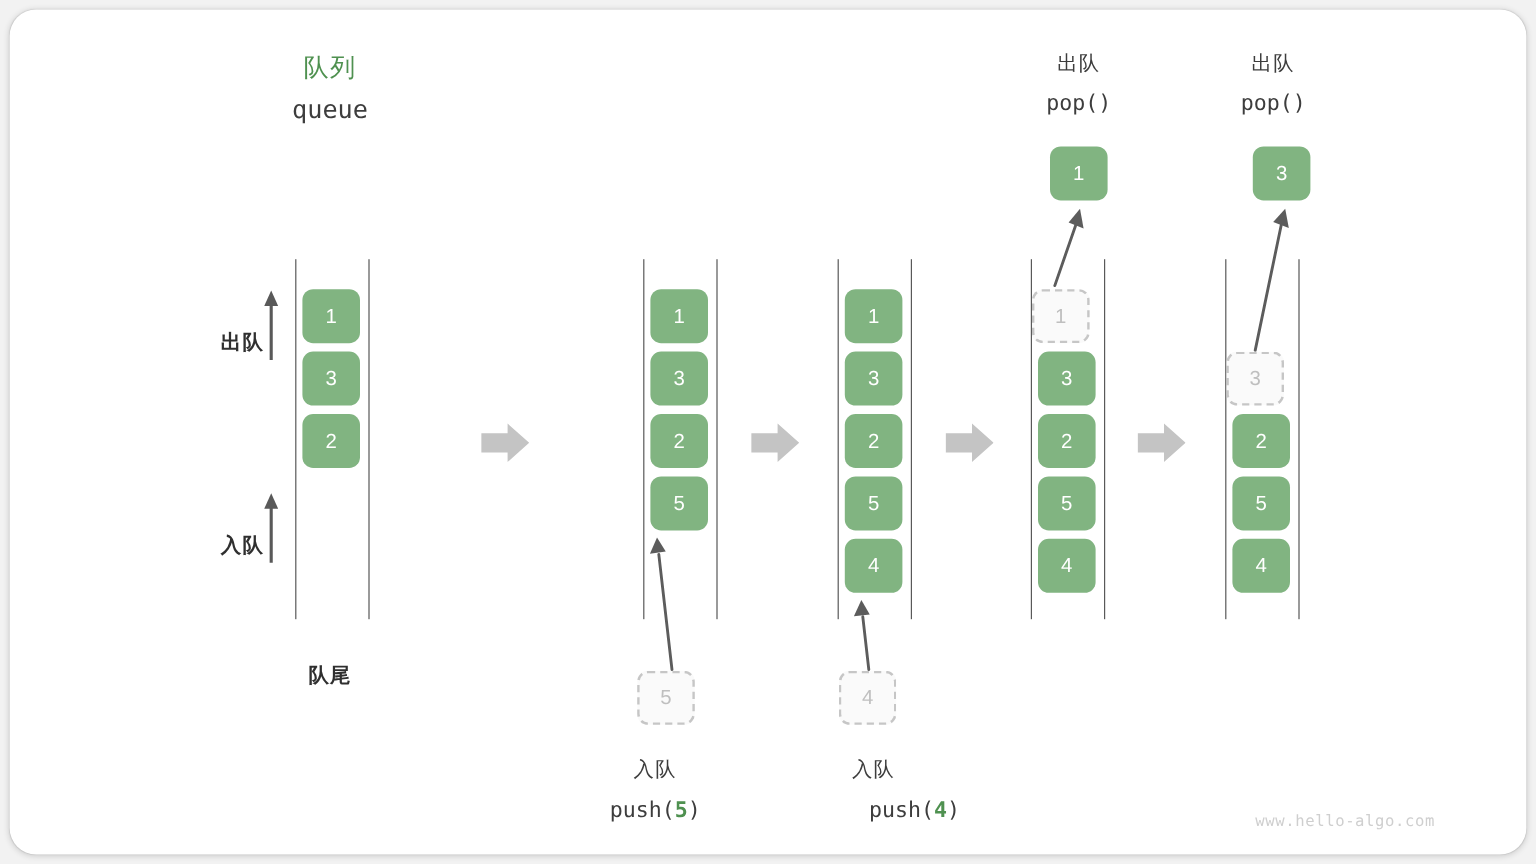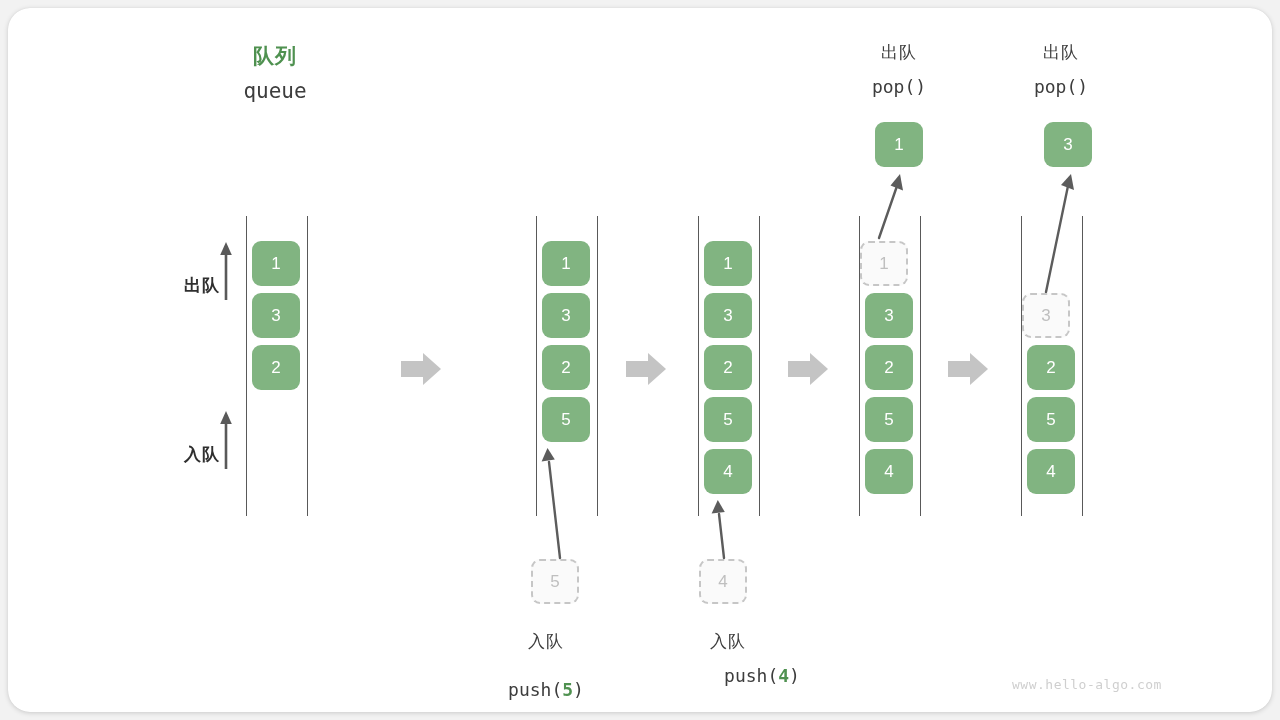--- a/index.html
+++ b/index.html
@@ -29,21 +29,21 @@
     border-radius: 22px;
     box-shadow: 0 1px 5px rgba(0,0,0,0.16), 0 0 1px rgba(0,0,0,0.10);
   }
 
   
   .abs { position: absolute; }
 
   
   .title-cn {
     font-size: 21px;
-    font-weight: bold;
+    font-weight: normal;
     color: #4f9150;
     text-align: center;
     white-space: nowrap;
     letter-spacing: 1px;
   }
   .title-en {
     font-family: "DejaVu Sans Mono", "Liberation Mono", monospace;
     font-size: 21px;
     color: #3d3d3d;
     text-align: center;
@@ -119,20 +119,21 @@
 </style>
 </head>
 <body>
 
 <div id="canvas">
   <div class="card">
 
     <div class="abs title-cn" style="left:186px; top:34px; width:162px;">队列</div>
     <div class="abs title-en" style="left:186px; top:71px; width:162px;">queue</div>
 
+    <div class="abs label-cn" style="left:186px; top:543px; width:162px;">队尾</div>
 
     <div class="abs label-cn" style="left:138px; top:266px; width:74px; text-align:right;">出队</div>
     <div class="abs label-cn" style="left:138px; top:435px; width:74px; text-align:right;">入队</div>
 
     <svg class="thin-arrow" style="left:206px; top:232px;" width="24" height="62">
       <line x1="12" y1="60" x2="12" y2="13" stroke="#595959" stroke-width="2.6"></line>
       <polygon points="12,2 6.2,15 17.8,15" fill="#595959"></polygon>
     </svg>
     <svg class="thin-arrow" style="left:206px; top:401px;" width="24" height="62">
       <line x1="12" y1="60" x2="12" y2="13" stroke="#595959" stroke-width="2.6"></line>
@@ -159,21 +160,21 @@
       <div class="cell" style="left:534px; top:337px;">2</div>
       <div class="cell" style="left:534px; top:389px;">5</div>
 
       <div class="cell ghost" style="left:523px; top:551px;">5</div>
       <svg class="thin-arrow" style="left:530px; top:432px;" width="40" height="122">
         <line x1="22" y1="118" x2="11" y2="22" stroke="#5c5c5c" stroke-width="2.4" stroke-linecap="round"></line>
         <polygon points="9.5,8 3.6,21.5 16.8,19.6" fill="#5c5c5c"></polygon>
       </svg>
 
       <div class="abs op-cn" style="left:468px; top:622px; width:140px;">入队</div>
-      <div class="abs op-code" style="left:468px; top:657px; width:140px;margin-top:14px;"><span>push(</span><span class="num">5</span><span>)</span></div>
+      <div class="abs op-code" style="left:468px; top:657px; width:140px;"><span>push(</span><span class="num">5</span><span>)</span></div>
     </div>
 
     <svg class="block-arrow" style="left:618px; top:344px;" viewBox="0 0 40 34">
       <polygon points="0,9 22,9 22,1 40,17 22,33 22,25 0,25" fill="#c4c4c4"></polygon>
     </svg>
 
     <div>
       <div class="rail abs" style="left:690px; top:208px; height:300px;"></div>
       <div class="rail abs" style="left:751px; top:208px; height:300px;"></div>
       <div class="cell" style="left:696px; top:233px;">1</div>
@@ -232,16 +233,16 @@
       </svg>
 
       <div class="rail abs" style="left:1013px; top:208px; height:300px;"></div>
       <div class="rail abs" style="left:1074px; top:208px; height:300px;"></div>
       <div class="cell ghost" style="left:1014px; top:285px;">3</div>
       <div class="cell" style="left:1019px; top:337px;">2</div>
       <div class="cell" style="left:1019px; top:389px;">5</div>
       <div class="cell" style="left:1019px; top:441px;">4</div>
     </div>
 
-    <div class="abs watermark" style="left:1004px; top:669px;">www.hello-algo.com</div>
+    <div class="abs watermark" style="left:1038px; top:669px;">www.hello-algo.com</div>
 
   </div>
 </div>
 
 </body></html>

